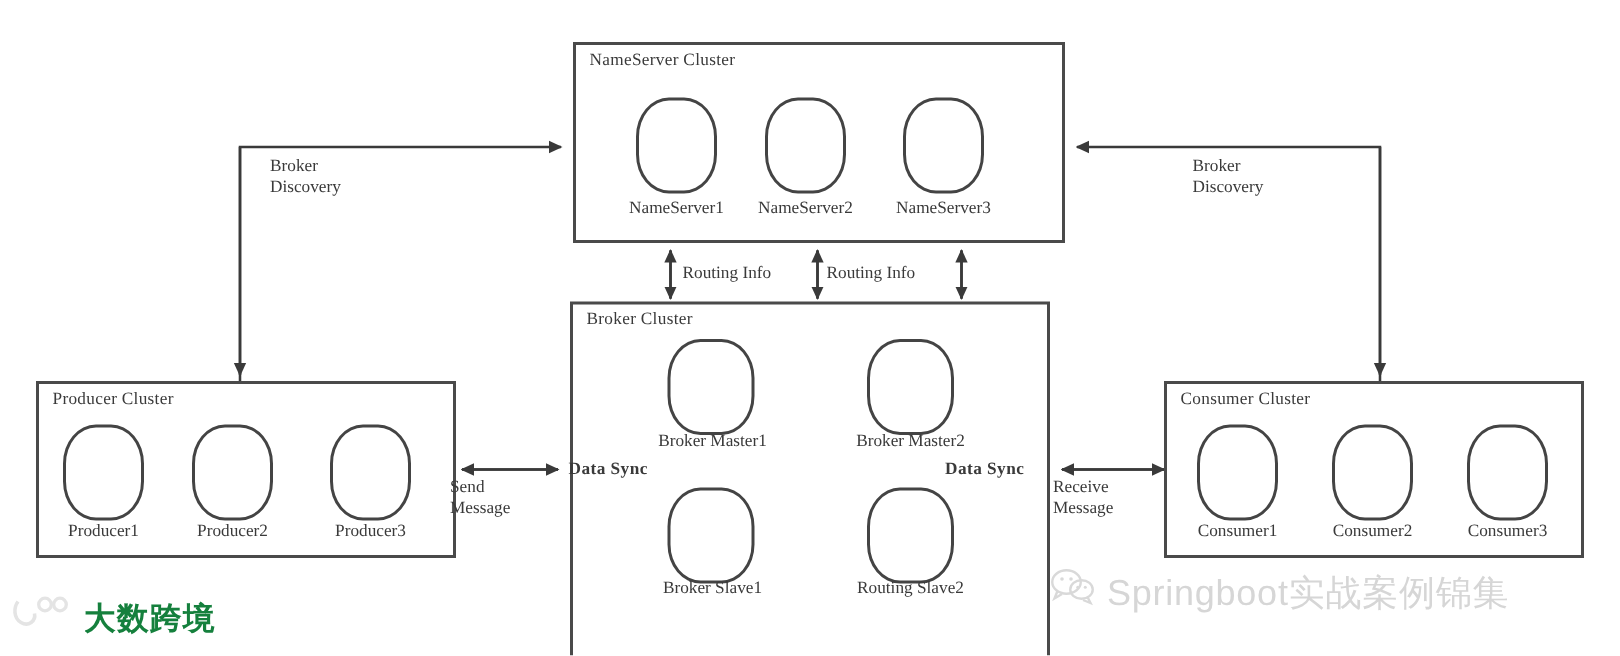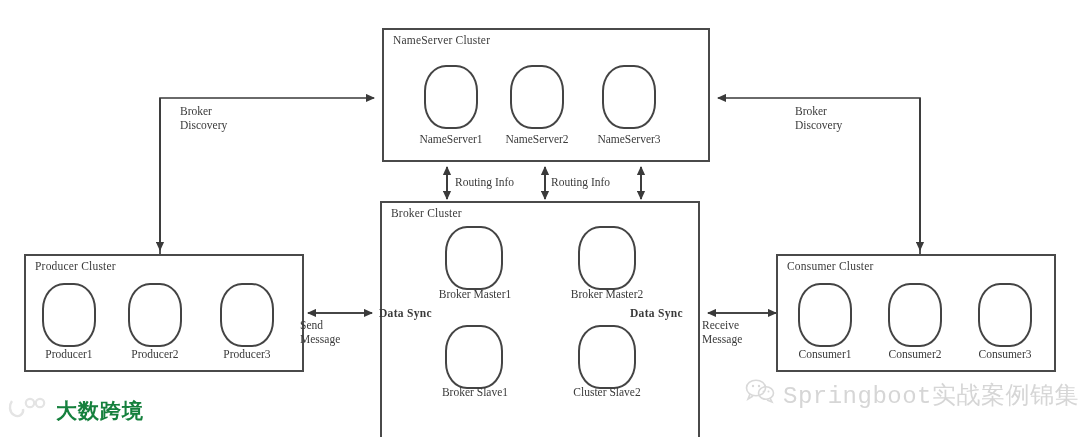--- a/index.html
+++ b/index.html
@@ -80,24 +80,23 @@
     position: absolute;
     display: flex;
     align-items: center;
     gap: 8px;
     user-select: none;
   }
   #wm-right {
     left: 700px;
     top: 378px;
     color: #d6d6d6;
-    font-family: Liberation Mono, monospace;
+    font-family: Liberation Sans, sans-serif;
     font-size: 24px;
     letter-spacing: .5px;
-    padding-left: 45px;
   }
   #wm-left {
     left: 8px;
     top: 396px;
     color: #15803d;
     font-family: Liberation Mono, monospace;
     font-size: 21px;
     font-weight: bold;
     letter-spacing: 1px;
   }
@@ -158,21 +157,21 @@
   <div class="cluster" id="broker-cluster" style="left:380px; top:201px; width:320px; height:260px;">
     <div class="cluster-title">Broker Cluster</div>
   </div>
   <div class="node" style="left:445px; top:226px; width:58px; height:64px;"></div>
   <div class="node-label" style="left:420px; top:288px; width:110px;">Broker Master1</div>
   <div class="node" style="left:578px; top:226px; width:58px; height:64px;"></div>
   <div class="node-label" style="left:552px; top:288px; width:110px;">Broker Master2</div>
   <div class="node" style="left:445px; top:325px; width:58px; height:64px;"></div>
   <div class="node-label" style="left:420px; top:386px; width:110px;">Broker Slave1</div>
   <div class="node" style="left:578px; top:325px; width:58px; height:64px;"></div>
-  <div class="node-label" style="left:552px; top:386px; width:110px;">Cluster Slave2</div>
+  <div class="node-label" style="left:552px; top:386px; width:110px;">Routing Slave2</div>
 
   <div class="cluster" id="producer-cluster" style="left:24px; top:254px; width:280px; height:118px;">
     <div class="cluster-title">Producer Cluster</div>
   </div>
   <div class="node" style="left:42px; top:283px; width:54px; height:64px;"></div>
   <div class="node-label" style="left:19px; top:348px; width:100px;">Producer1</div>
   <div class="node" style="left:128px; top:283px; width:54px; height:64px;"></div>
   <div class="node-label" style="left:105px; top:348px; width:100px;">Producer2</div>
   <div class="node" style="left:220px; top:283px; width:54px; height:64px;"></div>
   <div class="node-label" style="left:197px; top:348px; width:100px;text-align:center;">Producer3</div>

